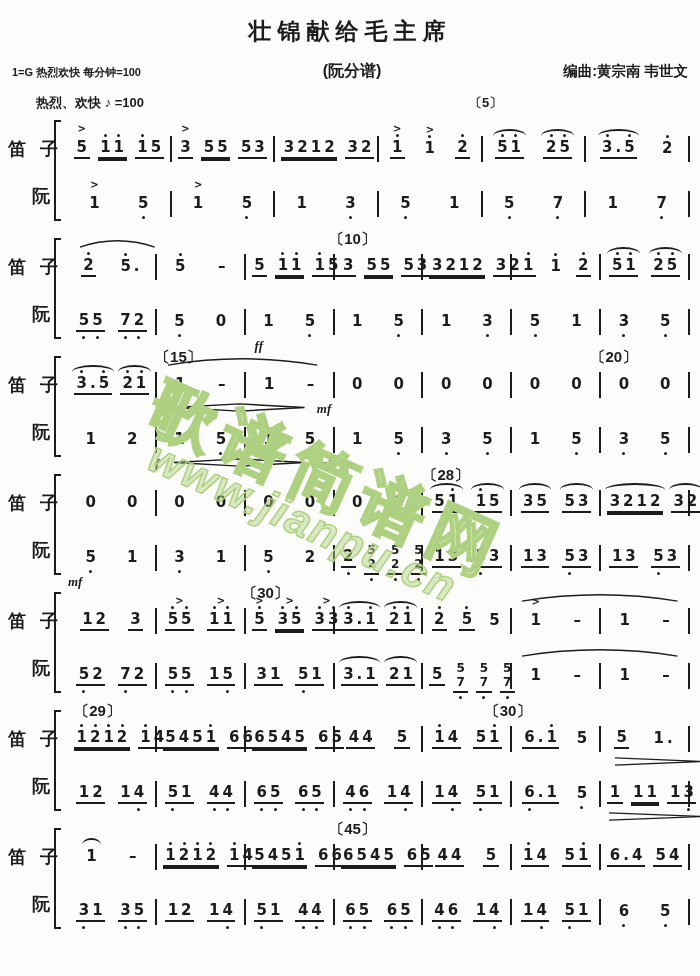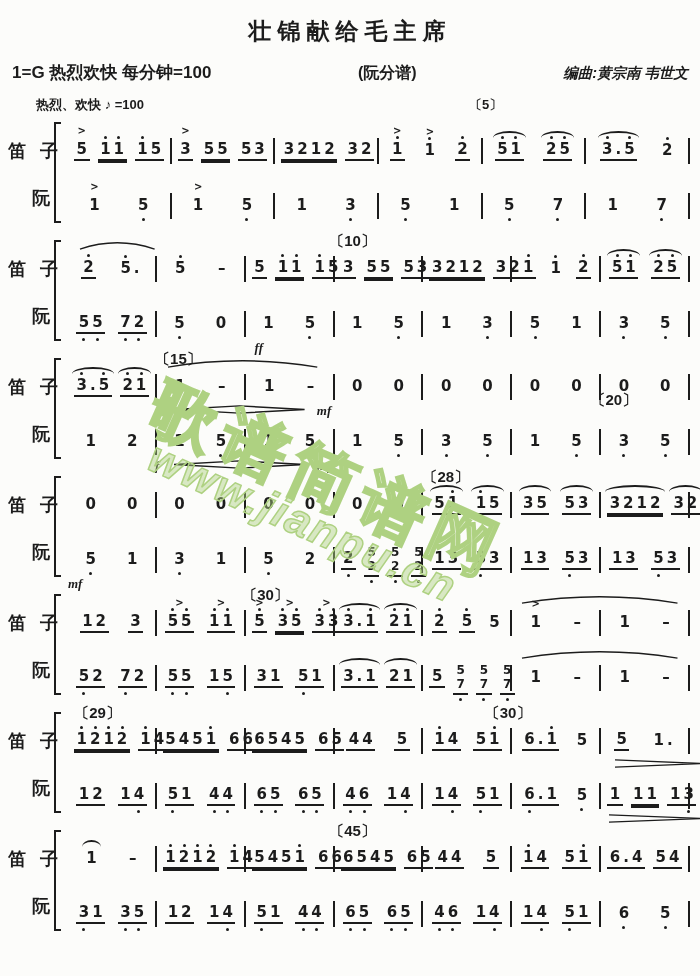--- a/index.html
+++ b/index.html
@@ -11,23 +11,23 @@
     font-family:"Liberation Sans", sans-serif;
   }
   .title{
     text-align:center; font-size:23px; font-weight:900; letter-spacing:6px;
     padding:16px 12px 14px;
   }
   .hdr{
     display:flex; justify-content:space-between; align-items:baseline;
     padding:0 12px; font-weight:bold;
   }
-  .hdr .key{font-size:17px;}
+  .hdr .key{font-size:11px;}
   .hdr .part{font-size:16px;}
-  .hdr .comp{font-size:14.5px;font-style:italic;}
+  .hdr .comp{font-size:14.5px;}
   .tempo-row{
     position:relative; margin:12px 8px 0 36px; height:20px;
     font-weight:bold; font-size:13px;
   }
   .tempo-row .marker{position:absolute; left:66%; top:2px; font-size:13px;}
   #score{padding:2px 10px 0 8px;}
   .system{display:flex; margin-bottom:9px;}
   .labels{
     width:46px; display:flex; flex-direction:column; justify-content:space-around;
     font-weight:bold; font-size:18px; padding:10px 0 6px;
@@ -419,21 +419,21 @@
       </div>
     </div>
     <div class="system">
       <div class="labels">
         <div class="top">笛子</div>
         <div class="bot">阮</div>
       </div>
       <div class="bracket"></div>
       <div class="lines">
         <span class="marker" style="left: 14%;">〔15〕</span>
-        <span class="marker" style="left: 84%; margin-top: 41px;">〔20〕</span>
+        <span class="marker" style="left: 84%;">〔20〕</span>
         <div class="line">
           <span class="measure">
             <span class="tok u1"><span class="core">
                 <span class="n up">3</span>
                 <span class="n">.</span>
                 <span class="n up">5</span>
               </span><span class="tie"></span></span>
             <span class="tok u1"><span class="core">
                 <span class="n up">2</span>
                 <span class="n up">1</span>

